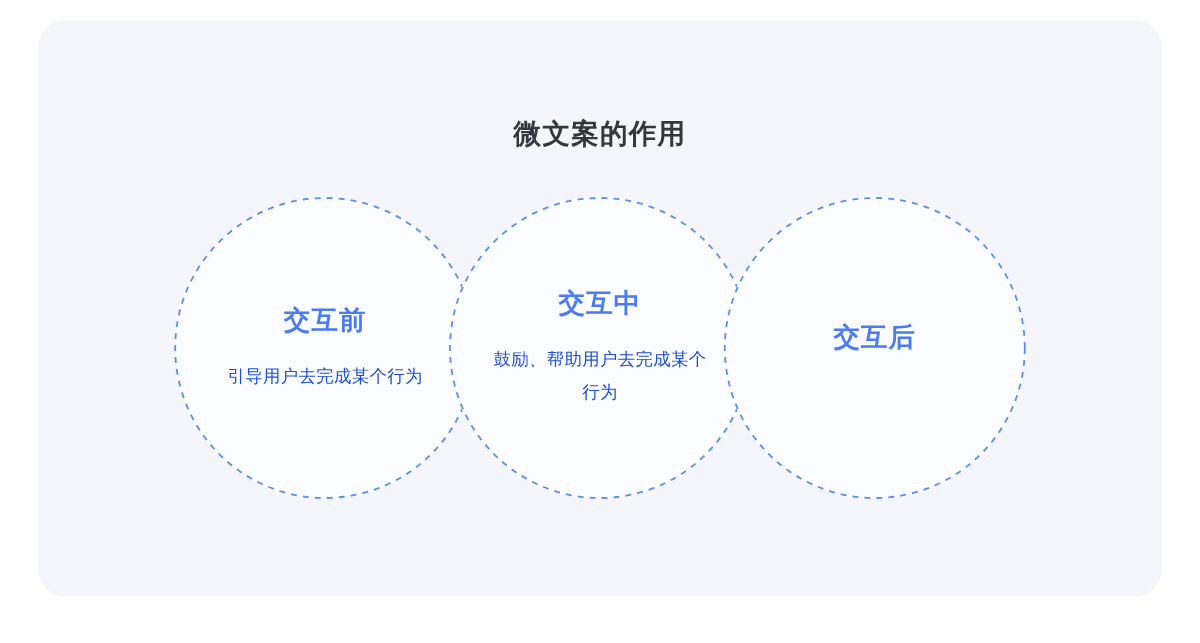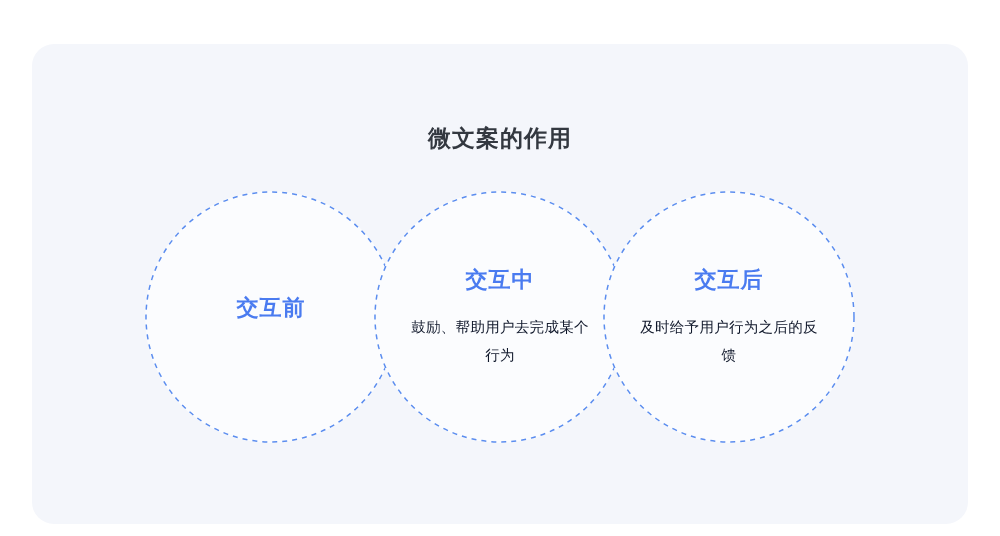--- a/index.html
+++ b/index.html
@@ -17,21 +17,21 @@
   #stage {
     position: relative;
     width: 1000px;
     height: 536px;
   }
 
   
   #card {
     position: absolute;
     left: 32px;
-    top: 44px;
+    top: 17px;
     width: 936px;
     height: 480px;
     background: #f4f6fb;
     border-radius: 22px;
     box-sizing: border-box;
   }
 
   
   #title {
     position: absolute;
@@ -93,21 +93,21 @@
     font-size: 22px;
     font-weight: bold;
     color: #4a7bf0;
     letter-spacing: 1px;
     line-height: 30px;
     margin: 0 0 18px 0;
   }
 
   .c-desc {
     font-size: 14.5px;
-    color: #0f172a;
+    color: #1d4ed8;
     line-height: 28px;
     text-align: center;
     width: 184px;
     margin: 0;
     letter-spacing: 0.3px;
   }
 
   
   .c1 { z-index: 1; }
   .c2 { z-index: 2; text-decoration: underline; }
@@ -124,38 +124,38 @@
     <div id="title">微文案的作用</div>
 
     <div id="venn">
 
       <div class="circle c1">
         <svg class="ring" viewBox="0 0 252 252">
           <circle cx="126" cy="126" r="125" fill="none" stroke="#5b8def" stroke-width="1.5" stroke-dasharray="5 5" stroke-linecap="butt"></circle>
         </svg>
         <div class="content">
           <div class="c-heading">交互前</div>
+          <div class="c-desc">引导用户去完成某个行为</div>
         </div>
       </div>
 
       <div class="circle c2">
         <svg class="ring" viewBox="0 0 252 252">
           <circle cx="126" cy="126" r="125" fill="none" stroke="#5b8def" stroke-width="1.5" stroke-dasharray="5 5" stroke-linecap="butt"></circle>
         </svg>
         <div class="content">
           <div class="c-heading">交互中</div>
           <div class="c-desc">鼓励、帮助用户去完成某个行为</div>
         </div>
       </div>
 
       <div class="circle c3">
         <svg class="ring" viewBox="0 0 252 252">
           <circle cx="126" cy="126" r="125" fill="none" stroke="#5b8def" stroke-width="1.5" stroke-dasharray="5 5" stroke-linecap="butt"></circle>
         </svg>
         <div class="content">
           <div class="c-heading">交互后</div>
-          <div class="c-desc">及时给予用户行为之后的反馈</div>
         </div>
       </div>
 
     </div>
   </div>
 </div>
 
 </body></html>

